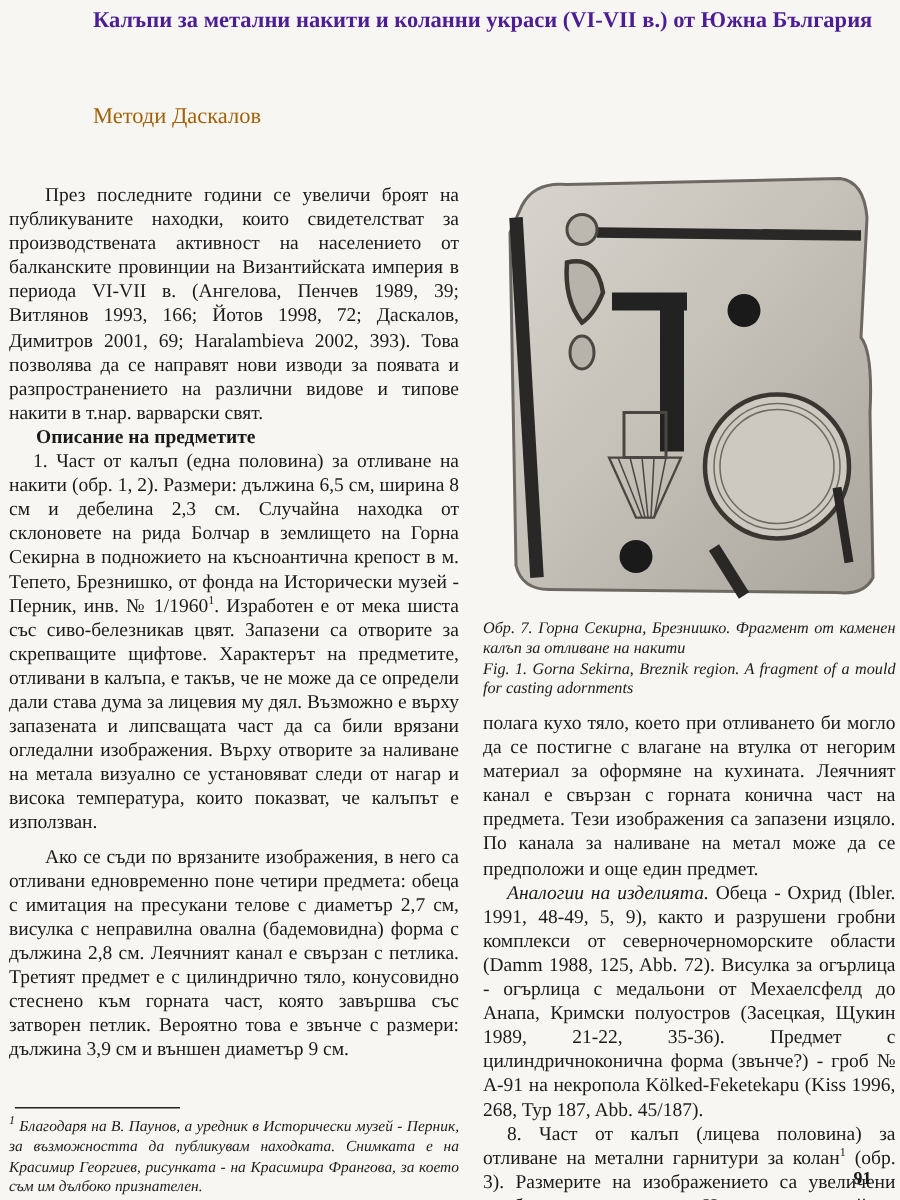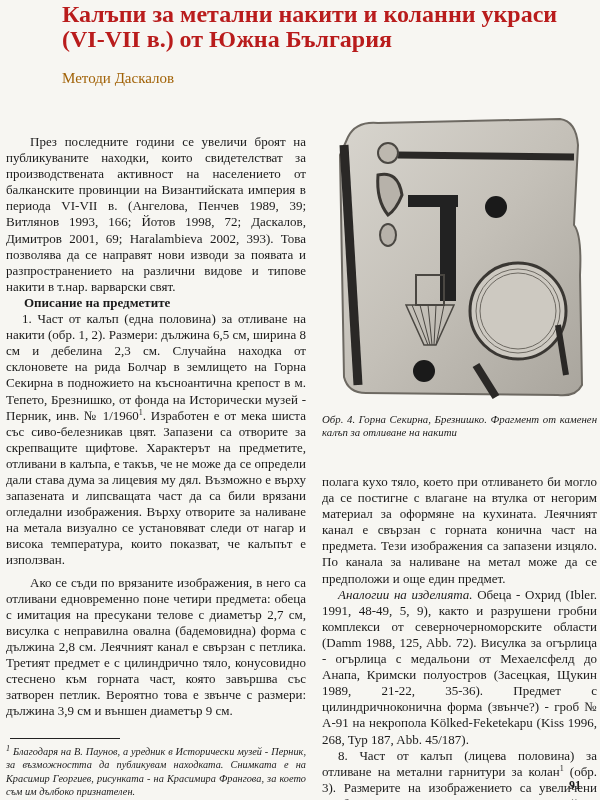--- a/index.html
+++ b/index.html
@@ -1,20 +1,20 @@
 <!DOCTYPE html>
 <html><head>
 <meta charset="utf-8">
 <style>
   html, body { margin:0; padding:0; }
   body { width:600px; height:800px; background:#f7f6f2; overflow:hidden; position:relative;
          font-family:"Liberation Serif","DejaVu Serif",serif; color:#1a1a1a; }
-  .title { position:absolute; left:62px; top:2px; width:520px; font-weight:bold; font-size:24px; line-height:25px; color:#b91c1c; }
+  .title { position:absolute; left:62px; top:2px; width:520px; font-weight:bold; font-size:15px; line-height:25px; color:#4c1d95; }
   .author { position:absolute; left:62px; top:70px; font-size:15px; color:#a16207; }
-  .col-left { position:absolute; left:6px; top:134px; width:300px; font-size:13px; line-height:16.1px; text-align:justify; }
+  .col-left { position:absolute; left:6px; top:122px; width:300px; font-size:13px; line-height:16.1px; text-align:justify; }
   .col-left p { margin:0; }
   .indent { text-indent:24px; }
   .indent-sm { text-indent:16px; }
   .subhead { font-weight:bold; margin:0 0 0 18px !important; }
   .footnote-rule { position:absolute; left:10px; top:738px; width:110px; border-top:1.5px solid #222; }
   .footnote { position:absolute; left:6px; top:745px; width:300px; font-size:10.3px; line-height:13.4px; font-style:italic; text-align:justify; }
   .figure { position:absolute; left:336px; top:115px; width:252px; height:290px; }
   .caption { position:absolute; left:322px; top:413px; width:275px; font-size:10.8px; line-height:13.4px; font-style:italic; text-align:justify; }
   .col-right { position:absolute; left:322px; top:474px; width:275px; font-size:13px; line-height:16.1px; text-align:justify; }
   .col-right p { margin:0; }
@@ -62,21 +62,22 @@
     <circle cx="88" cy="256" r="11" fill="#1a1a1a"></circle>
     <circle cx="182" cy="196" r="48" fill="#cdc9c1" stroke="#3a3733" stroke-width="3"></circle>
     <circle cx="182" cy="196" r="42" fill="none" stroke="#6d6962" stroke-width="1"></circle>
     <circle cx="182" cy="196" r="38" fill="none" stroke="#6d6962" stroke-width="1"></circle>
     <path d="M140 250 L160 282" stroke="#2a2826" stroke-width="8"></path>
     <path d="M222 210 L230 260" stroke="#2a2826" stroke-width="6"></path>
   </svg>
 </div>
 
 <div class="caption">
-  <div>Обр. 4. Горна Секирна, Брезнишко. Фрагмент от каменен калъп за отливане на накити</div>
+  <div>Обр. 7. Горна Секирна, Брезнишко. Фрагмент от каменен калъп за отливане на накити</div>
+  <div>Fig. 1. Gorna Sekirna, Breznik region. A fragment of a mould for casting adornments</div>
 </div>
 
 <div class="col-right">
   <p>полага кухо тяло, което при отливането би могло да се постигне с влагане на втулка от негорим материал за оформяне на кухината. Леячният канал е свързан с горната конична част на предмета. Тези изображения са запазени изцяло. По канала за наливане на метал може да се предположи и още един предмет.</p>
   <p class="indent-sm"><span class="em">Аналогии на изделията.</span><span> Обеца - Охрид (Ibler. 1991, 48-49, 5, 9), както и разрушени гробни комплекси от северночерноморските области (Damm 1988, 125, Abb. 72). Висулка за огърлица - огърлица с медальони от Мехаелсфелд до Анапа, Кримски полуостров (Засецкая, Щукин 1989, 21-22, 35-36). Предмет с цилиндричноконична форма (звънче?) - гроб № А-91 на некропола Kölked-Feketekapu (Kiss 1996, 268, Typ 187, Abb. 45/187).</span></p>
   <p class="indent-sm"><span>8. Част от калъп (лицева половина) за отливане на метални гарнитури за колан</span><sup>1</sup><span> (обр. 3). Размерите на изображението са увеличени приблизително два пъти. Находката е от района на Източните Родопи. Частна колекция. Калъпът е изработен от късно-</span></p>
 </div>
 
 <div class="pagenum">91</div>
 

